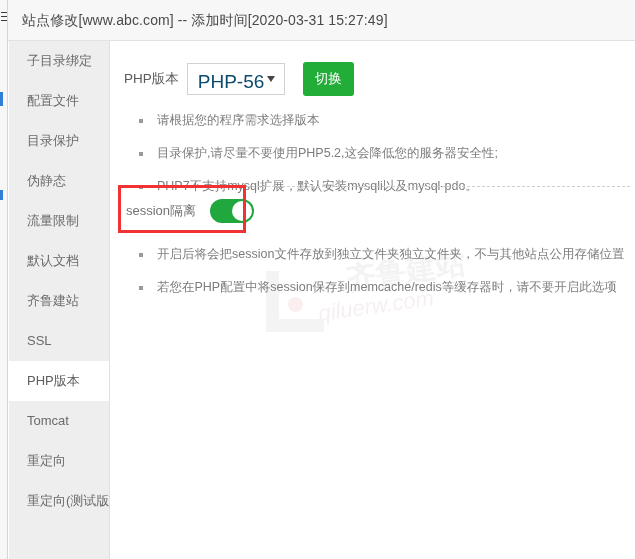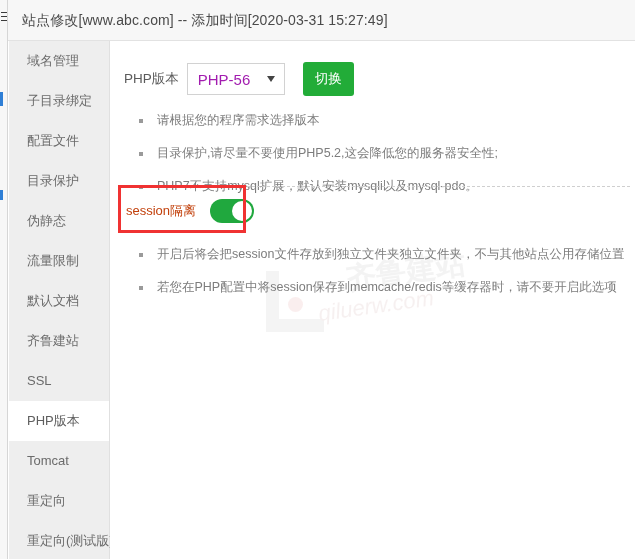--- a/index.html
+++ b/index.html
@@ -141,22 +141,22 @@
     height: 32px;
     border: 1px solid #d2d2d2;
     background: #ffffff;
     box-sizing: border-box;
     cursor: pointer;
   }
   .select-value {
     position: absolute;
     left: 10px;
     top: 7px;
-    font-size: 15px;
-    color: #a21caf;
+    font-size: 19px;
+    color: #0c4a6e;
     white-space: nowrap;
   }
   .select-caret {
     position: absolute;
     right: 9px;
     top: 12px;
     width: 0; height: 0;
     border-left: 4.5px solid transparent;
     border-right: 4.5px solid transparent;
     border-top: 6px solid #444444;
@@ -220,21 +220,21 @@
 
   .session-row {
     position: absolute;
     left: 16px;
     top: 158px;
     display: flex;
     align-items: center;
   }
   .session-label {
     font-size: 13px;
-    color: #c2410c;
+    color: #737373;
     white-space: nowrap;
     margin-right: 14px;
   }
   .toggle {
     position: relative;
     width: 44px;
     height: 24px;
     border-radius: 12px;
     background: #20a83e;
     cursor: pointer;
@@ -331,21 +331,20 @@
     </div>
     <div class="left-edge-blue"></div>
     <div class="left-edge-blue2"></div>
   </div>
 
   <div class="header">
     <div class="header-title">站点修改[www.abc.com] -- 添加时间[2020-03-31 15:27:49]</div>
   </div>
 
   <div class="sidebar" id="sidebar">
-      <div class="side-item"><span>域名管理</span></div>
       <div class="side-item"><span>子目录绑定</span></div>
       <div class="side-item"><span>配置文件</span></div>
       <div class="side-item"><span>目录保护</span></div>
       <div class="side-item"><span>伪静态</span></div>
       <div class="side-item"><span>流量限制</span></div>
       <div class="side-item"><span>默认文档</span></div>
       <div class="side-item"><span>齐鲁建站</span></div>
       <div class="side-item"><span>SSL</span></div>
       <div class="side-item active"><span>PHP版本</span></div>
       <div class="side-item"><span>Tomcat</span></div>

